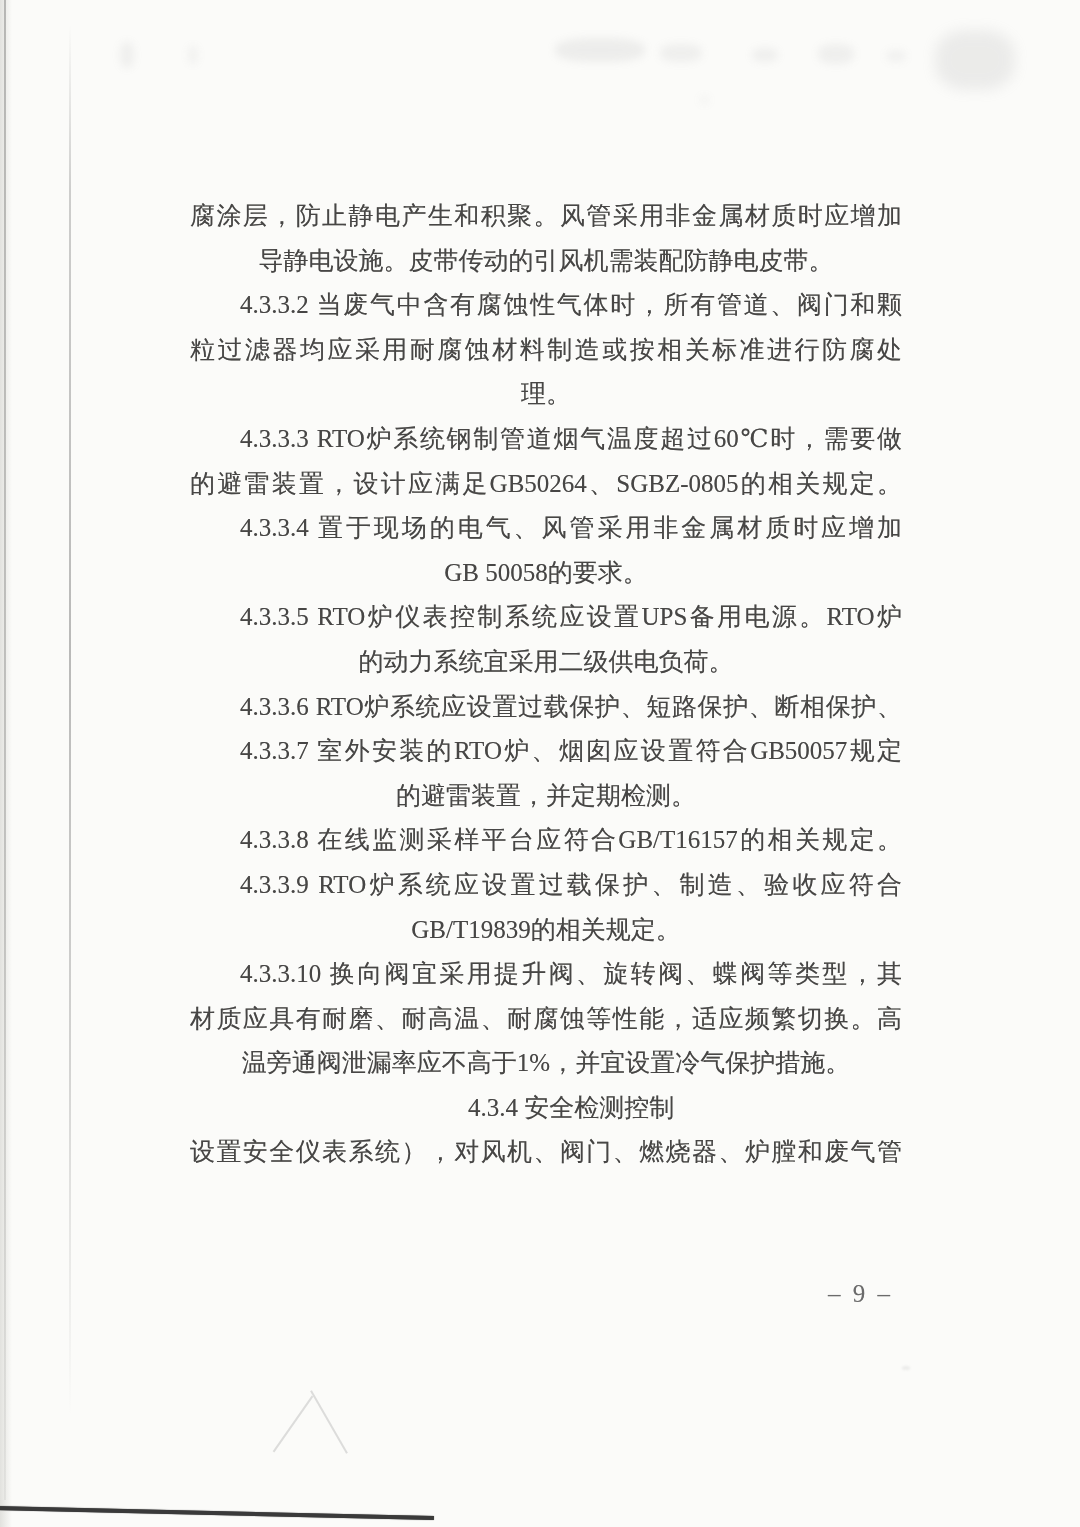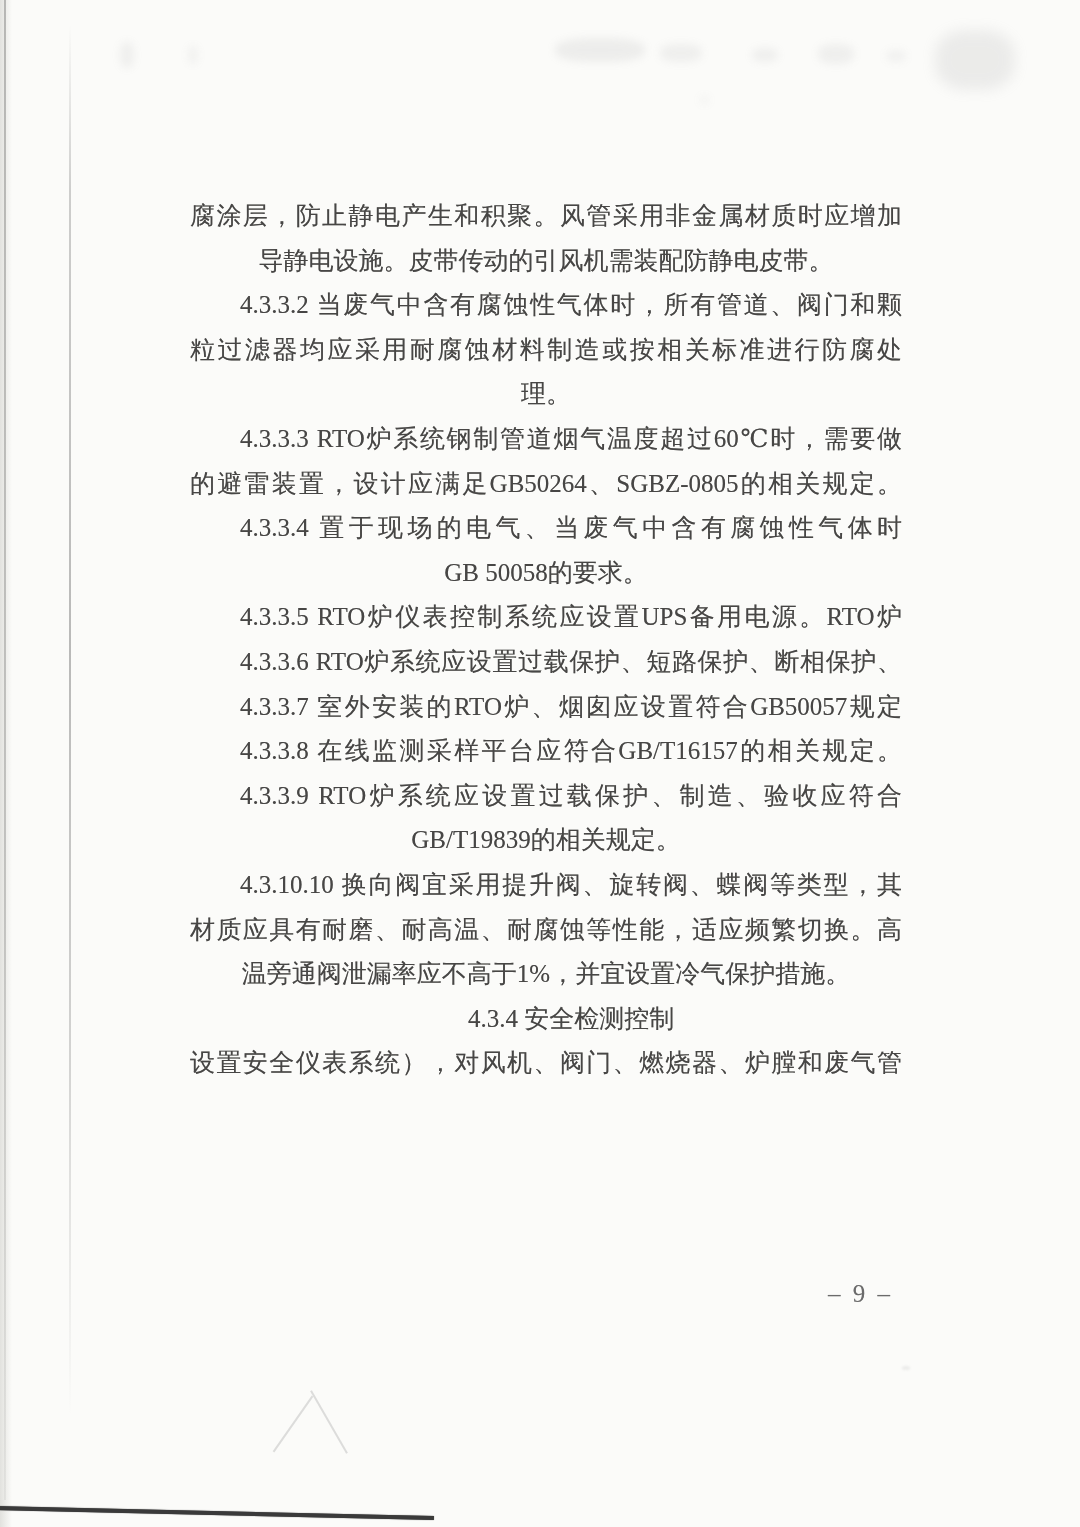--- a/index.html
+++ b/index.html
@@ -70,28 +70,30 @@
 <div class="bottom-line"></div>
 
 <div class="textblock">
   <div class="ln j">腐涂层，防止静电产生和积聚。风管采用非金属材质时应增加</div>
   <div class="ln">导静电设施。皮带传动的引风机需装配防静电皮带。</div>
   <div class="ln in j">4.3.3.2 当废气中含有腐蚀性气体时，所有管道、阀门和颗</div>
   <div class="ln j">粒过滤器均应采用耐腐蚀材料制造或按相关标准进行防腐处</div>
   <div class="ln">理。</div>
   <div class="ln in j">4.3.3.3 RTO炉系统钢制管道烟气温度超过60℃时，需要做</div>
   <div class="ln j">的避雷装置，设计应满足GB50264、SGBZ-0805的相关规定。</div>
-  <div class="ln in j">4.3.3.4 置于现场的电气、当废气中含有腐蚀性气体时</div>
+  <div class="ln in j">4.3.3.4 置于现场的电气、风管采用非金属材质时应增加</div>
   <div class="ln">GB 50058的要求。</div>
   <div class="ln in j">4.3.3.5 RTO炉仪表控制系统应设置UPS备用电源。RTO炉</div>
+  <div class="ln">的动力系统宜采用二级供电负荷。</div>
   <div class="ln in j">4.3.3.6 RTO炉系统应设置过载保护、短路保护、断相保护、</div>
   <div class="ln in j">4.3.3.7 室外安装的RTO炉、烟囱应设置符合GB50057规定</div>
+  <div class="ln">的避雷装置，并定期检测。</div>
   <div class="ln in j">4.3.3.8 在线监测采样平台应符合GB/T16157的相关规定。</div>
   <div class="ln in j">4.3.3.9 RTO炉系统应设置过载保护、制造、验收应符合</div>
   <div class="ln">GB/T19839的相关规定。</div>
-  <div class="ln in j">4.3.10.10 换向阀宜采用提升阀、旋转阀、蝶阀等类型，其</div>
+  <div class="ln in j">4.3.3.10 换向阀宜采用提升阀、旋转阀、蝶阀等类型，其</div>
   <div class="ln j">材质应具有耐磨、耐高温、耐腐蚀等性能，适应频繁切换。高</div>
   <div class="ln">温旁通阀泄漏率应不高于1%，并宜设置冷气保护措施。</div>
   <div class="ln in">4.3.4 安全检测控制</div>
   <div class="ln j">设置安全仪表系统），对风机、阀门、燃烧器、炉膛和废气管</div>
 </div>
 
 <div class="pagenum">– 9 –</div>
 
 </body></html>

